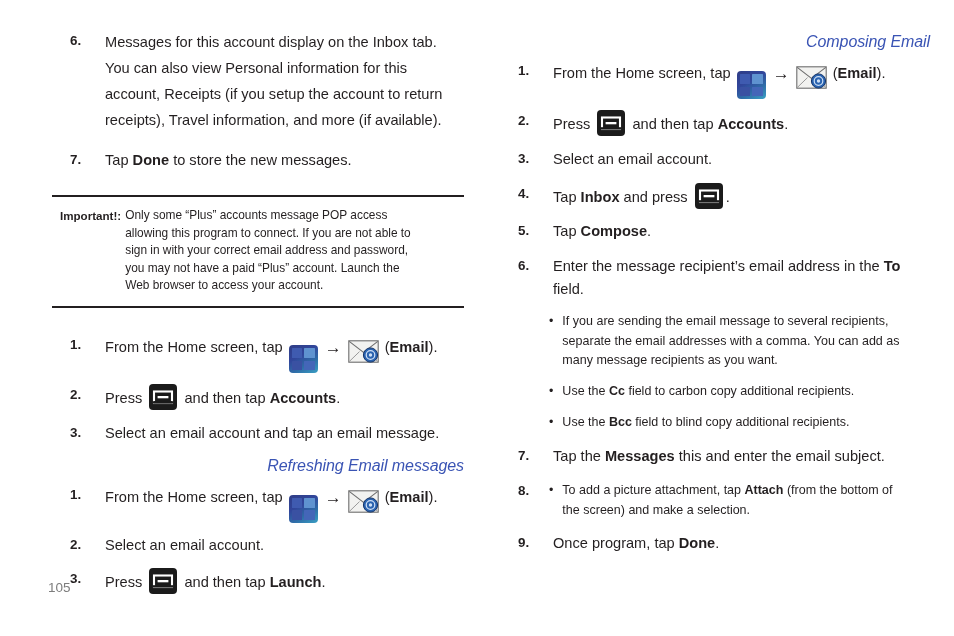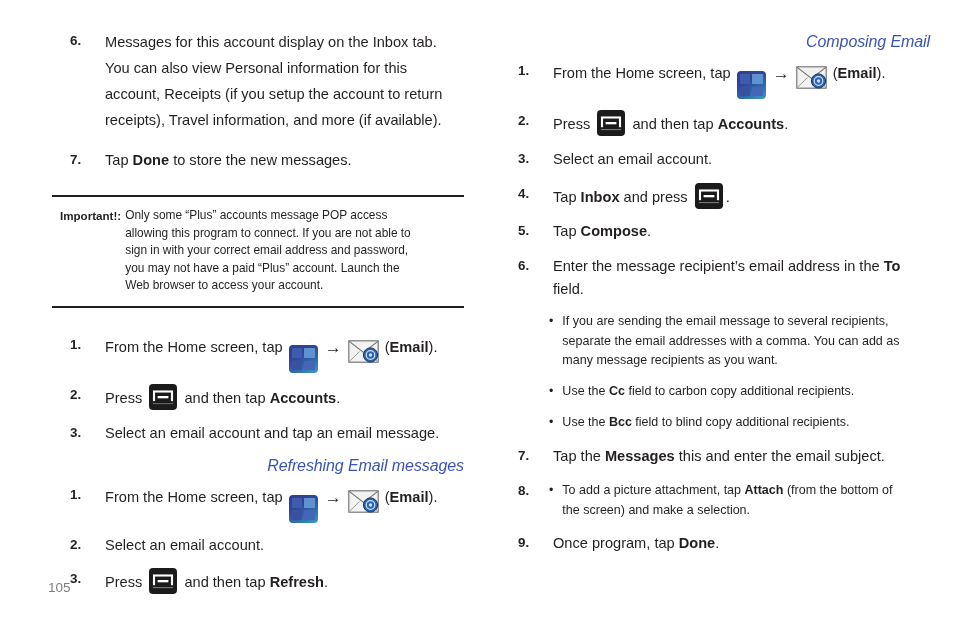--- a/index.html
+++ b/index.html
@@ -275,21 +275,21 @@
           <span class="step-num">2.</span>
           <span>Select an email account.</span>
         </li>
 
         <li class="step tight">
           <span class="step-num">3.</span>
           <span>Press </span><span class="icon icon-menu"><svg width="28" height="26" viewBox="0 0 28 26" xmlns="http://www.w3.org/2000/svg">
                 <rect x="5" y="7.5" width="18" height="11.5" fill="none" stroke="#ffffff" stroke-width="2.1"></rect>
                 <rect x="8.6" y="12" width="10.8" height="2.3" fill="#ffffff"></rect>
                 <rect x="3.6" y="17.2" width="20.8" height="2.4" fill="#1b1b1b"></rect>
-              </svg></span><span> and then tap </span><b>Refresh</b><span>.</span>
+              </svg></span><span> and then tap </span><b>Launch</b><span>.</span>
         </li>
       </ol>
     </div>
   </div>
 
   <div class="col col-right" style="padding-top:33px;">
 
     <div class="section-head">Composing Email</div>
 
     <ol class="steps">

